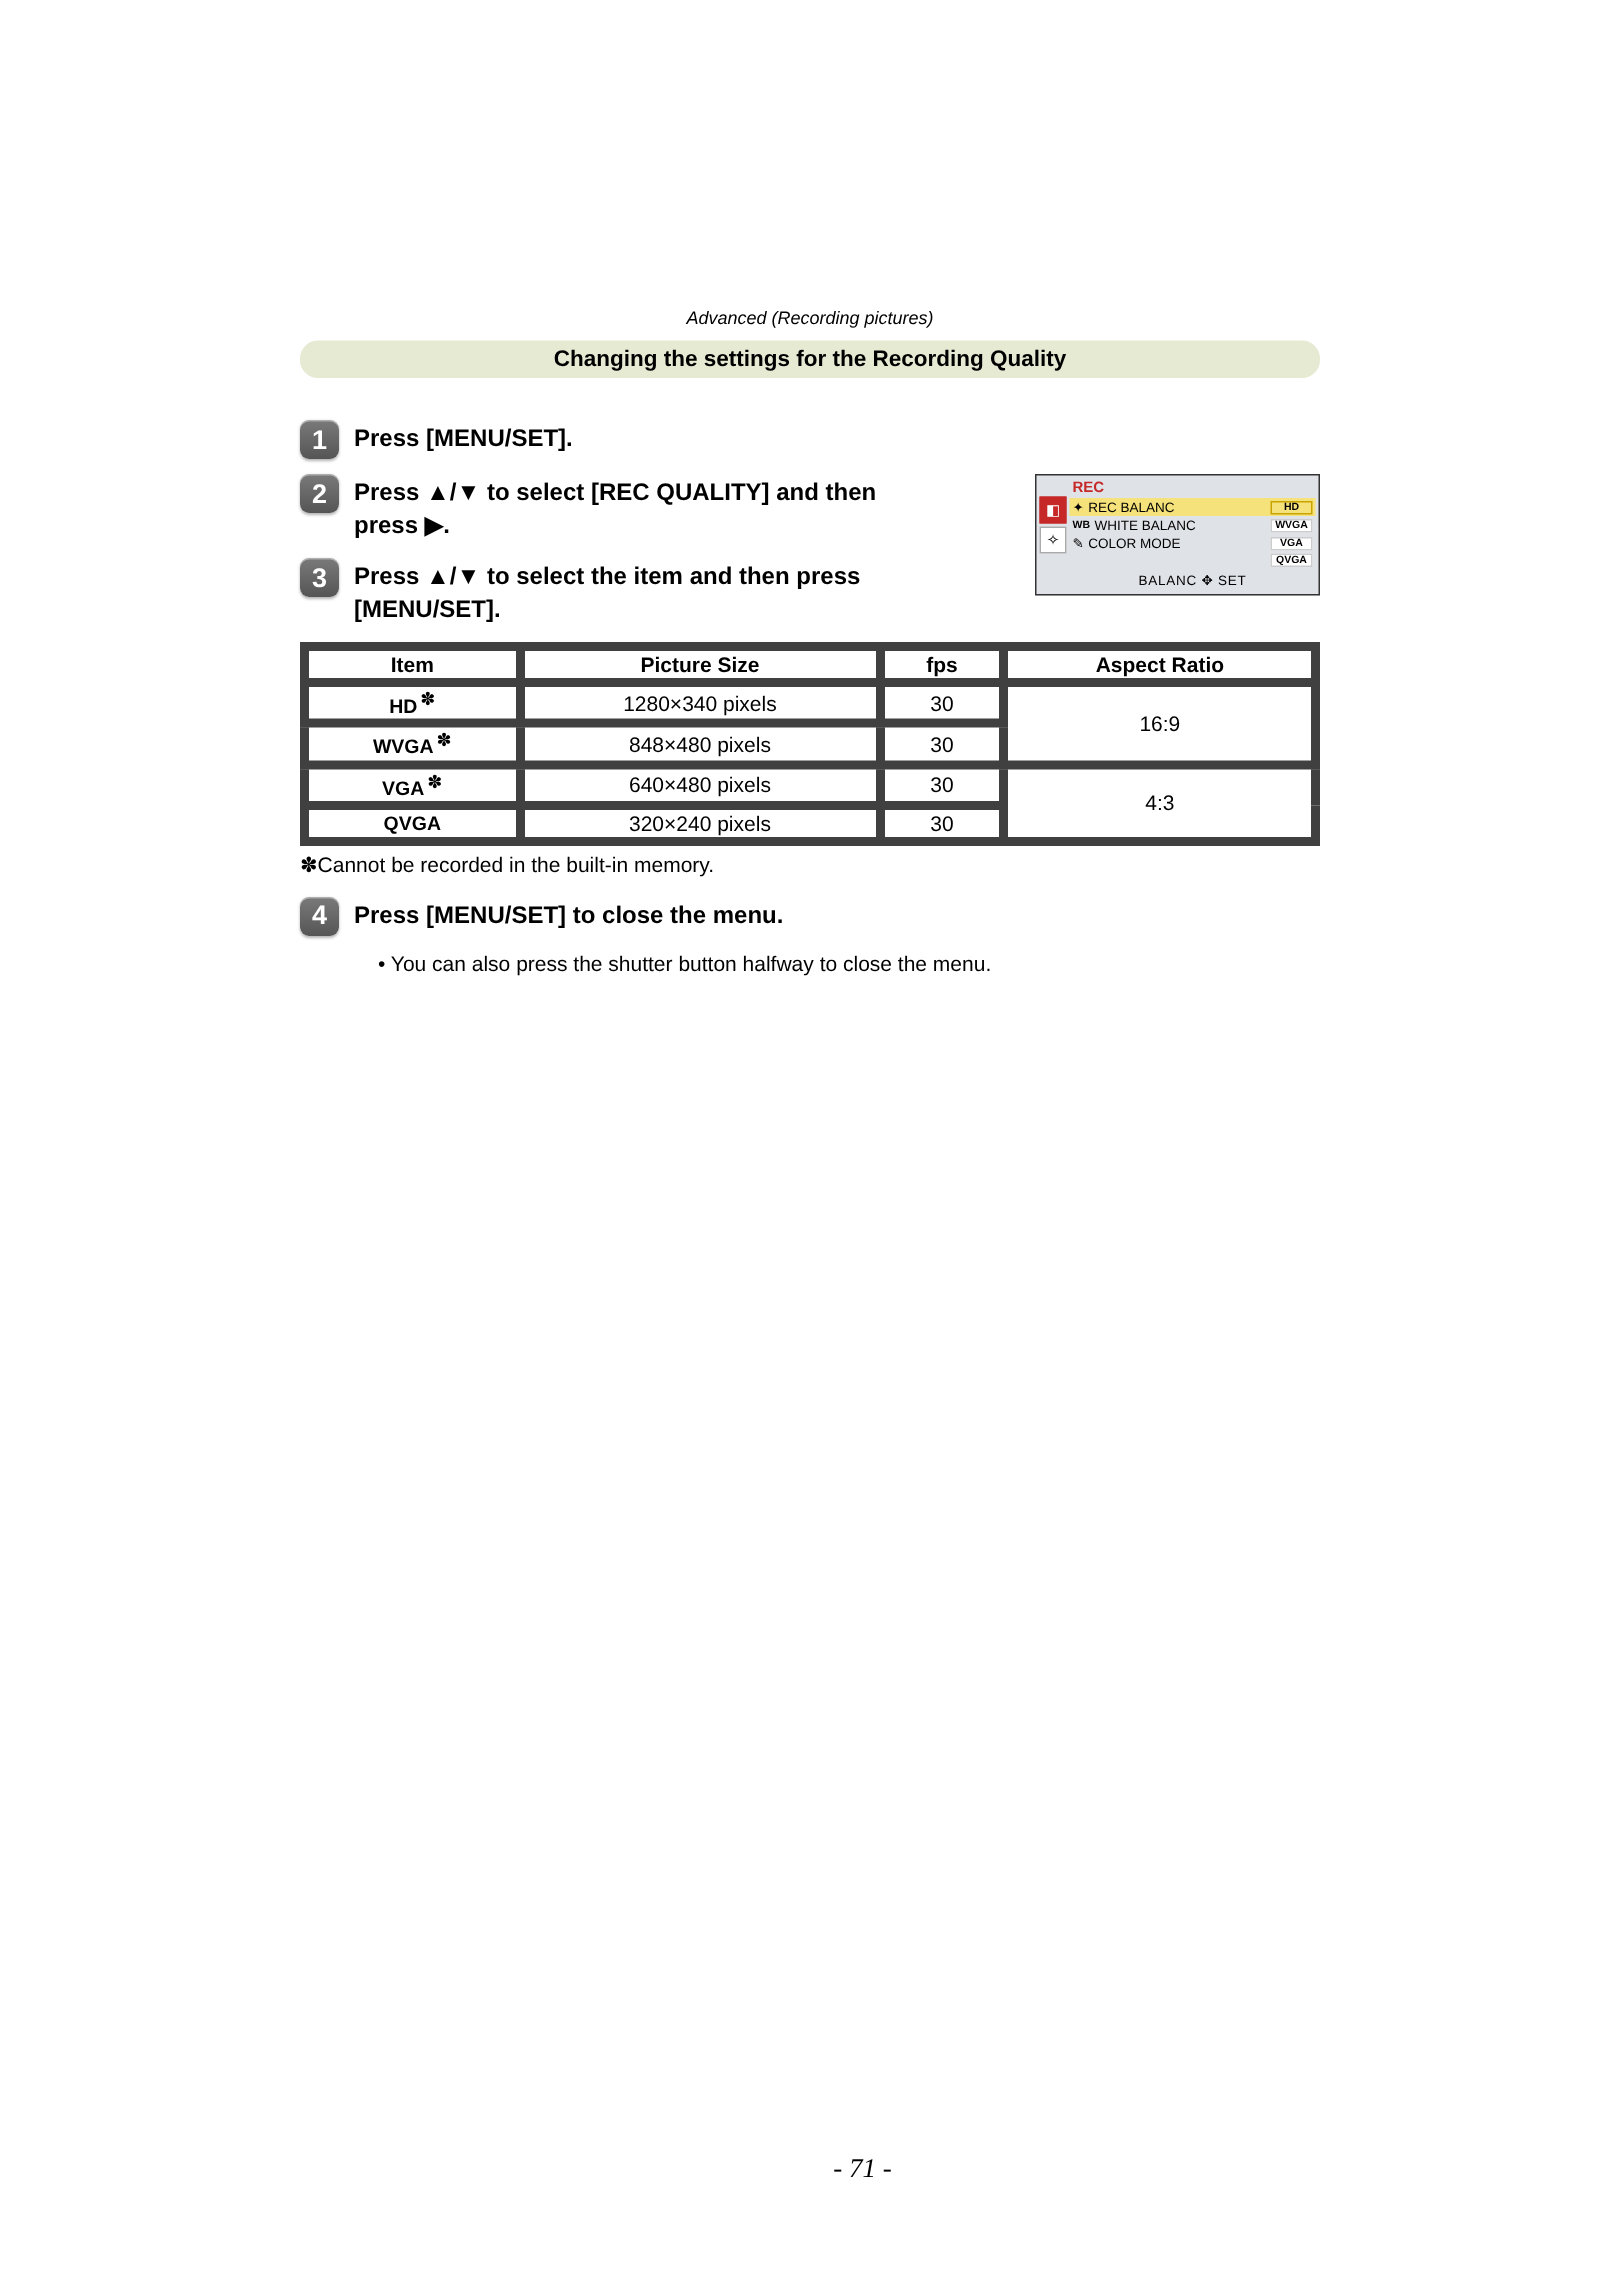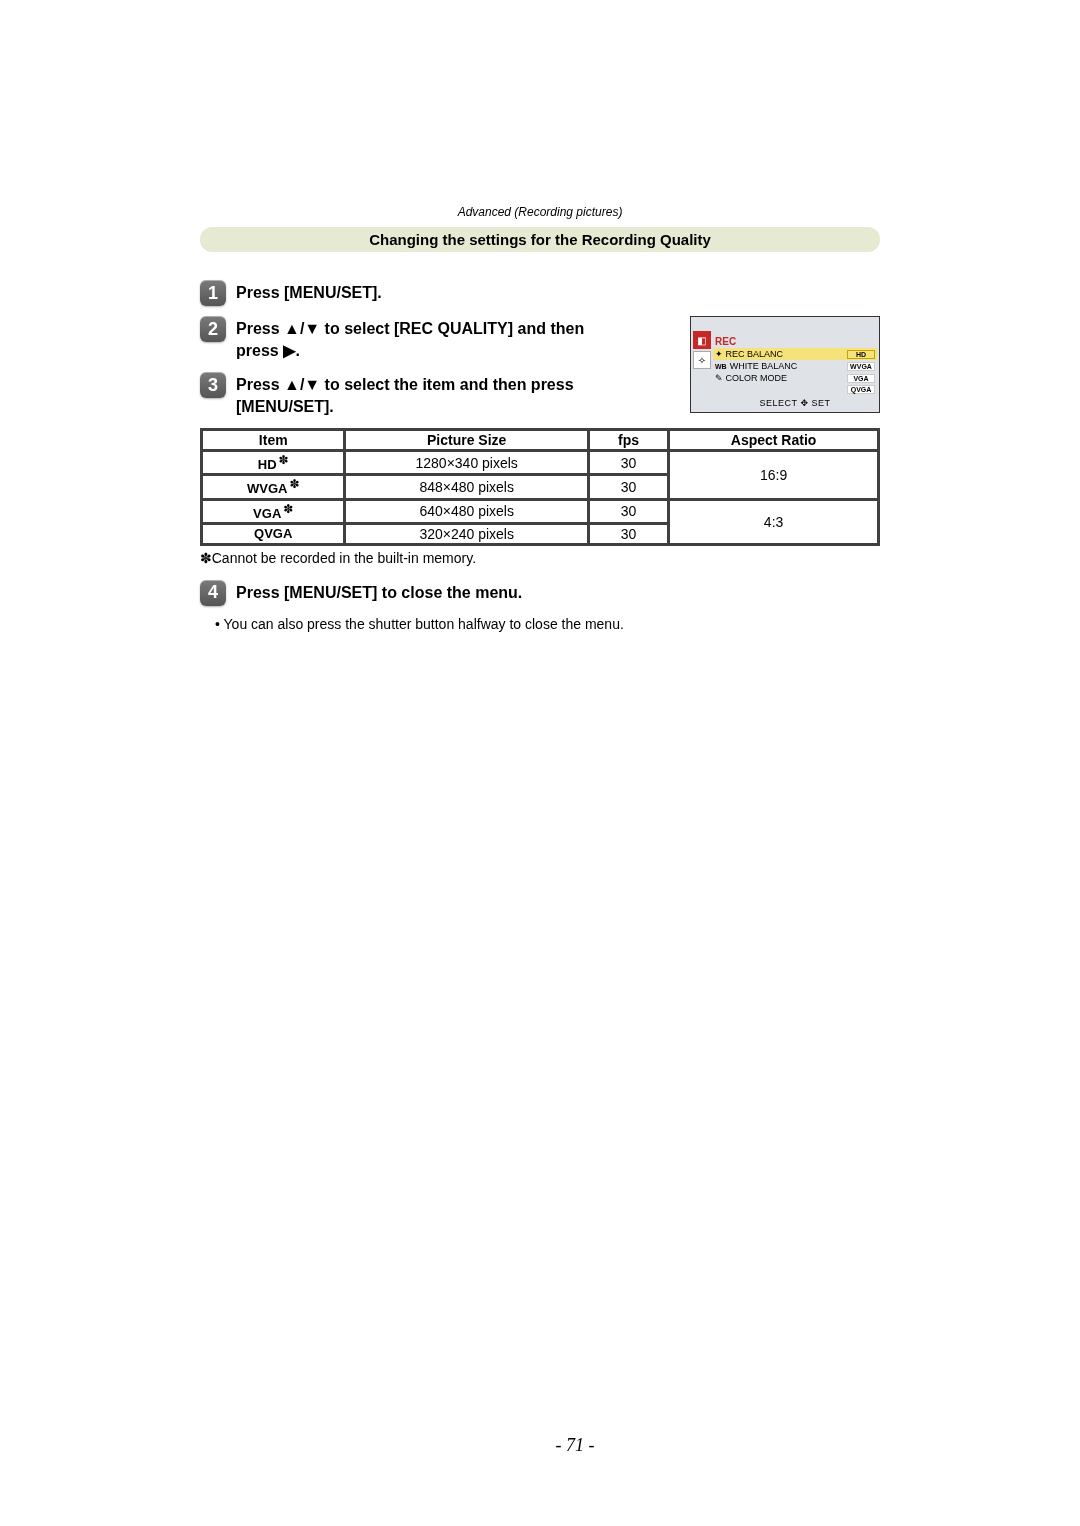--- a/index.html
+++ b/index.html
@@ -97,21 +97,20 @@
     font-size: 10px;
   }
   .ss-tab.active {
     background: #c62828;
     color: #fff;
     border-color: #c62828;
   }
   .ss-body {
     margin-left: 20px;
     padding: 2px;
-    margin-top: 16px;
   }
   .ss-header {
     color: #c62828;
     font-weight: bold;
     font-size: 10px;
     padding: 1px 2px;
   }
   .ss-row {
     display: flex;
     align-items: center;
@@ -147,21 +146,21 @@
     letter-spacing: .5px;
   }
 
   table.quality {
     border-collapse: collapse;
     width: 100%;
     margin-top: 6px;
     font-size: 14px;
   }
   table.quality th, table.quality td {
-    border: 3px solid #404040;
+    border: 6px solid #404040;
     padding: 1px 8px;
     text-align: center;
     vertical-align: middle;
   }
   table.quality th {
     font-weight: bold;
   }
   .item-cell {
     font-weight: bold;
     font-size: 13px;
@@ -171,21 +170,21 @@
     vertical-align: super;
     font-weight: normal;
     margin-left: 2px;
   }
   .footnote {
     font-size: 14px;
     margin: 4px 0 14px 0;
   }
   .sub-bullet {
     font-size: 14px;
-    margin-left: 15px;
+    margin-left: 52px;
     margin-top: 4px;
     text-indent: -10px;
     padding-left: 10px;
   }
   .page-num {
     position: absolute;
     bottom: 70px;
     left: 0;
     width: 100%;
     text-align: center;
@@ -248,21 +247,21 @@
               <span>✎</span>
               <span>COLOR MODE</span>
             </span>
             <span class="val">VGA</span>
           </div>
           <div class="ss-row">
             <span class="label"></span>
             <span class="val">QVGA</span>
           </div>
           <div class="ss-footer">
-            <span>SELECT</span><span style="margin:0 3px;">✥</span><span>SET</span>
+            <span>BALANC</span><span style="margin:0 3px;">✥</span><span>SET</span>
           </div>
         </div>
       </div>
     </div>
 
     <table class="quality">
       <thead>
         <tr>
           <th>Item</th>
           <th>Picture Size</th>

